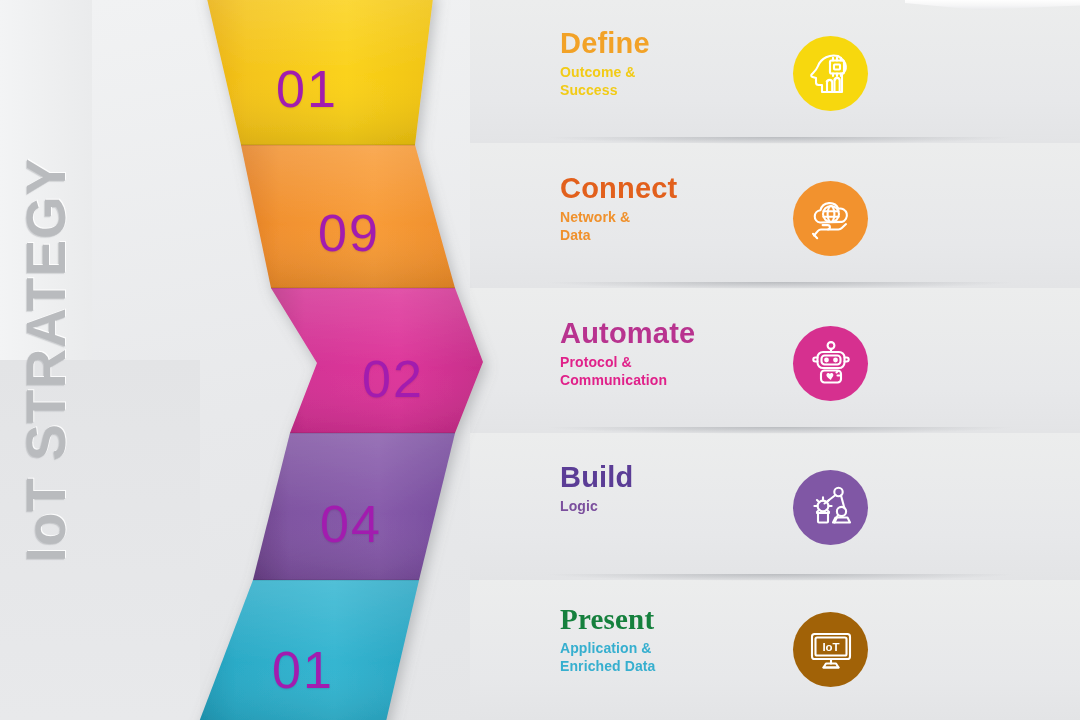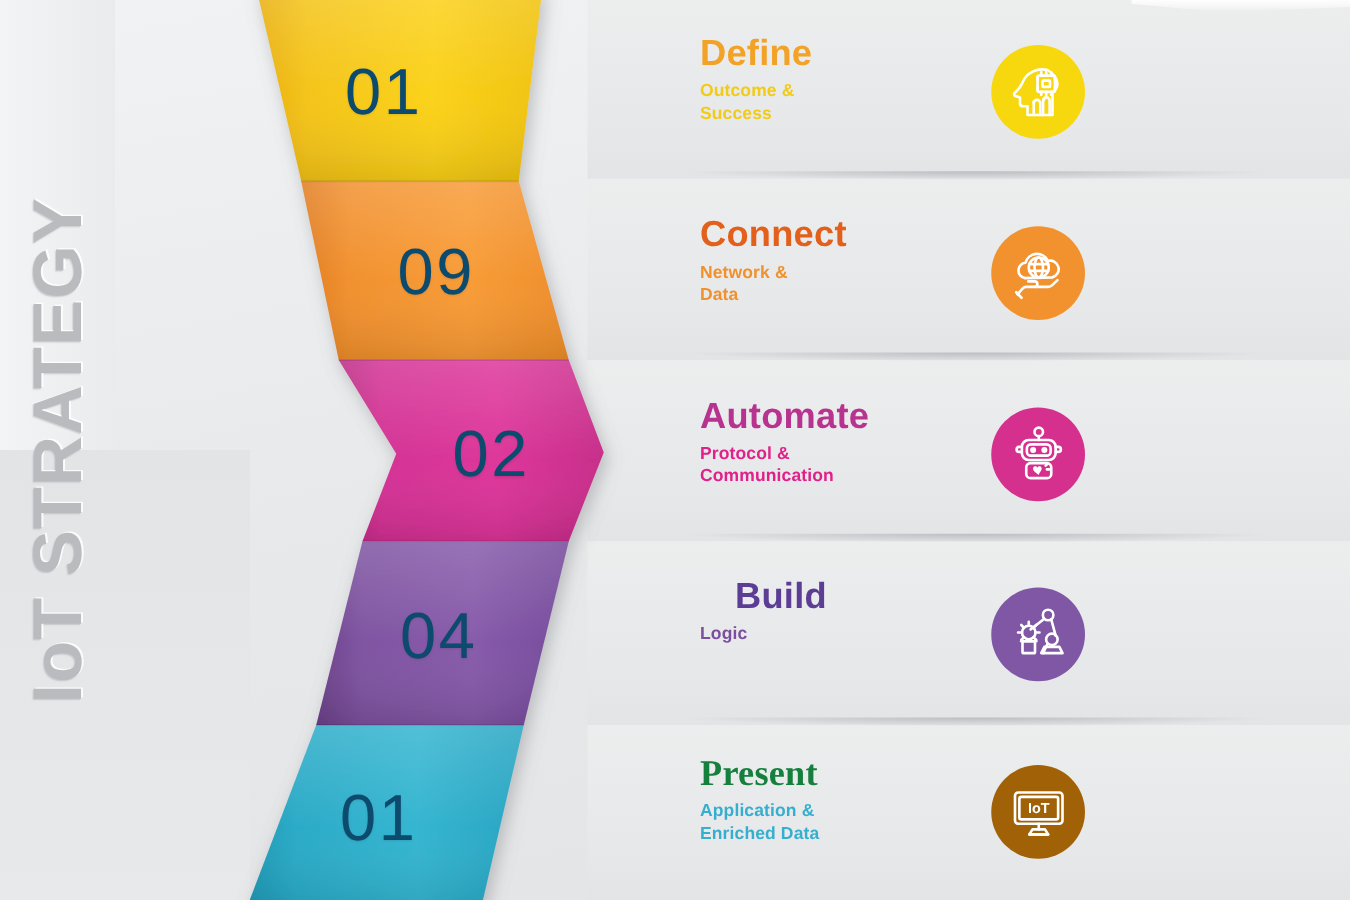--- a/index.html
+++ b/index.html
@@ -90,27 +90,28 @@
     white-space: nowrap;
     user-select: none;
   }
 
   
   .ribbon { position: absolute; left: 0; top: 0; width: 1080px; height: 720px; }
 
   
   .step-num {
     position: absolute;
-    color: #0c4a6e;
+    color: #a21caf;
     font-size: 52px;
     font-weight: 300;
     letter-spacing: 2px;
     line-height: 1;
     user-select: none;
     text-shadow: 0 1px 2px rgba(0,0,0,.10);
+    margin-top: 15px;
   }
 
   
   .step-row {
     position: absolute;
     left: 560px;
     width: 500px;
     display: flex;
     align-items: flex-start;
     gap: 0px;
@@ -302,21 +303,21 @@
         <path d="M18.4 18.3h15.2M18.4 23.7h15.2"></path>
         <path d="M9 42.5l4-4.6c.8-.9 1.9-1.4 3-1.4h6.6c1.3 0 2.3-1 2.3-2.2s-1-2.2-2.3-2.2h-5"></path>
         <path d="M23 36.5h10.5c1.3 0 2.4-.5 3.3-1.4l4.2-4"></path>
         <path d="M8 40.8l4.2 4.4"></path>
       </svg>
     </div>
   </div>
 
   <div class="step-row" style="top:462px;">
     <div class="step-text">
-      <p class="step-title" style="color:#5B3D96;margin-left:28px;">Build</p>
+      <p class="step-title" style="color:#5B3D96;">Build</p>
       <p class="step-sub" style="color:#7B4F9D;">Logic</p>
     </div>
     <div class="icon-badge" style="background:#8057A5; top:8px;">
       <svg width="52" height="52" viewBox="0 0 52 52" fill="none" stroke="#ffffff" stroke-width="2.1" stroke-linecap="round" stroke-linejoin="round">
         <circle cx="33.5" cy="10" r="4.2"></circle>
         <path d="M30.5 13l-11 8.5"></path>
         <path d="M36 13.5l3.5 13"></path>
         <circle cx="36.5" cy="29.5" r="4.6"></circle>
         <path d="M33 33l-3.5 7.5"></path>
         <path d="M28 40.5h17l-2.5-5h-12z"></path>

